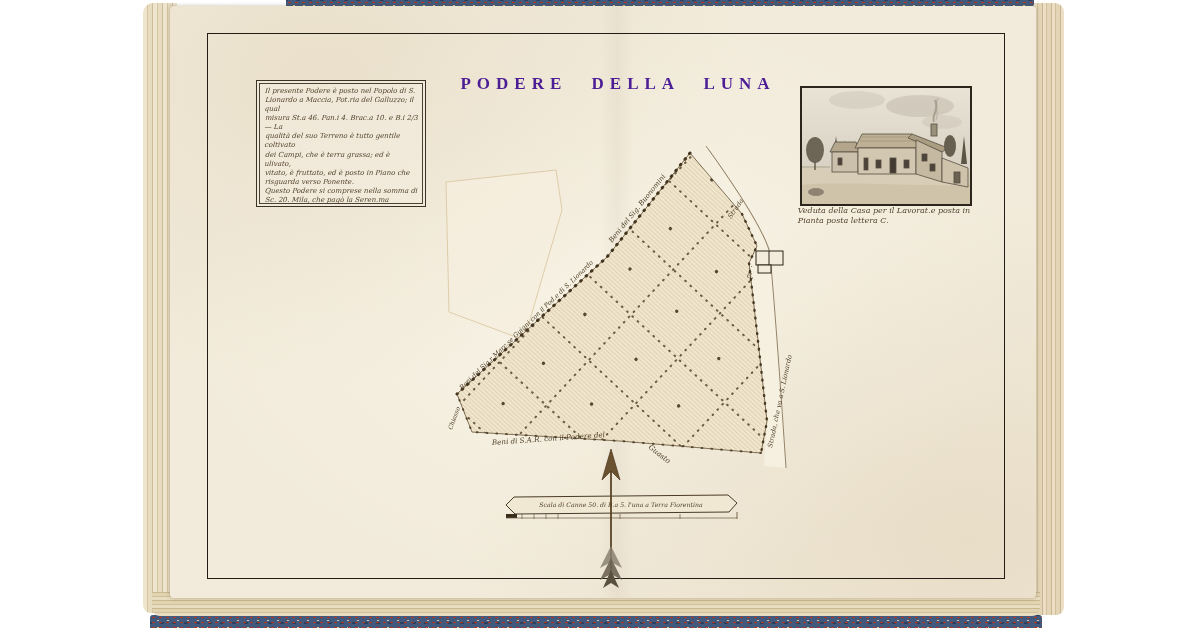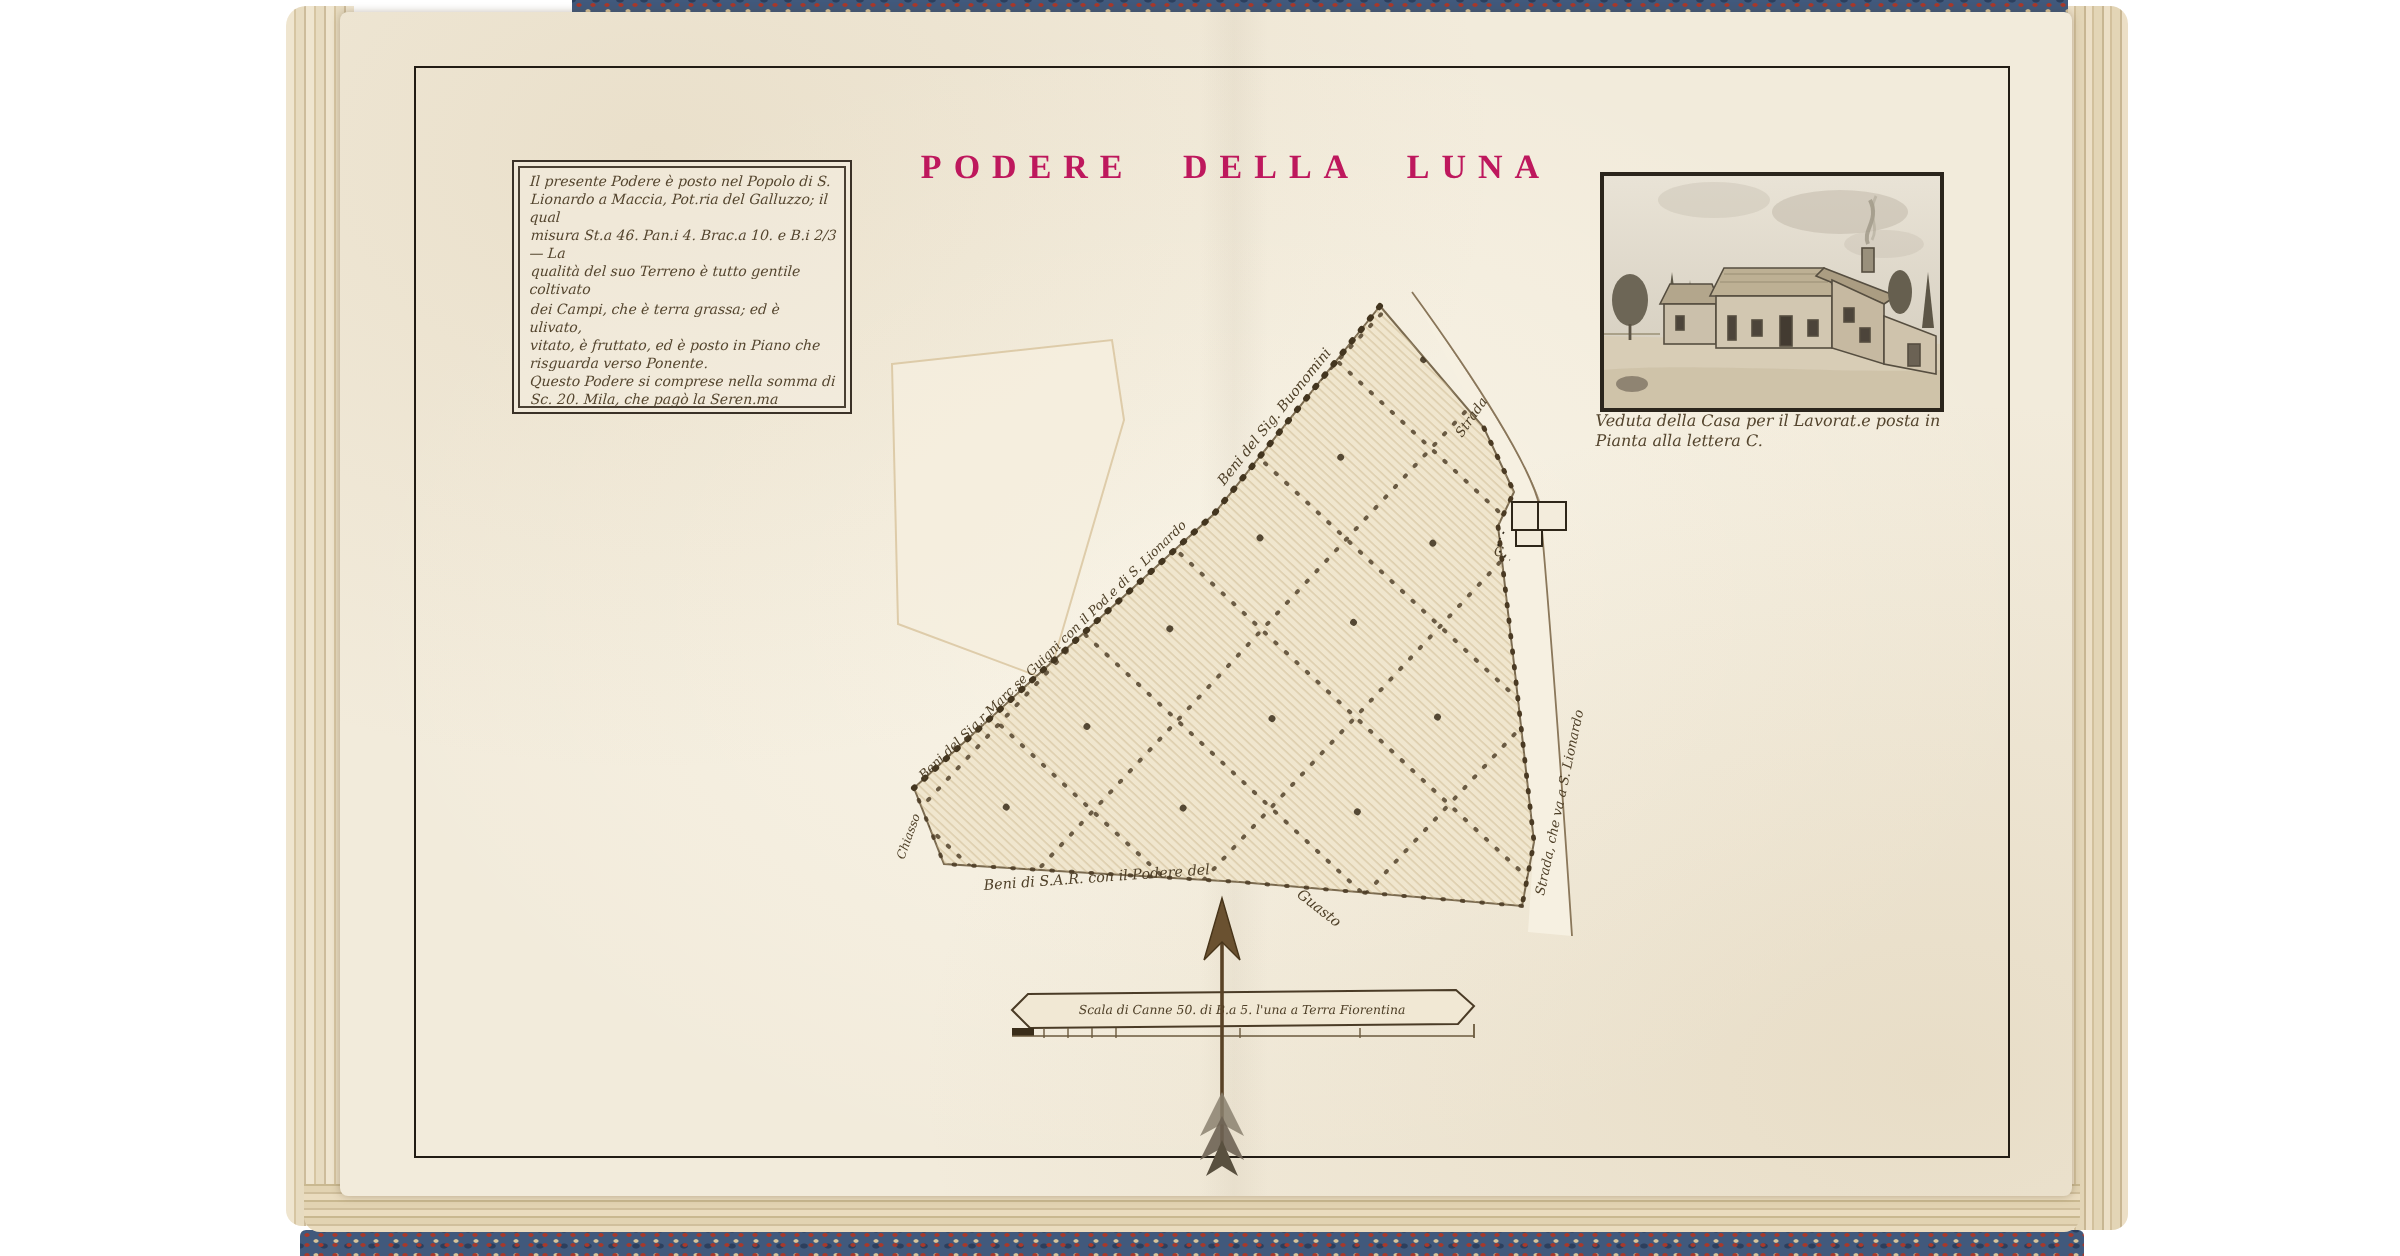--- a/index.html
+++ b/index.html
@@ -36,21 +36,21 @@
     border-radius:4px; box-shadow:0 0 4px rgba(90,70,40,.35);}
   .crease{position:absolute;left:600px;top:6px;width:34px;height:592px;
     background:linear-gradient(90deg,transparent,rgba(120,100,70,.06) 50%,transparent);}
 
   .inner-frame{position:absolute;left:207px;top:33px;width:796px;height:544px;
     border:1.6px solid #221c14;}
 
   
   .title{position:absolute;left:618px;top:74px;transform:translateX(-50%);
     font-family:"Liberation Serif", serif;font-weight:700;font-size:17px;
-    letter-spacing:6px;word-spacing:14px;color:#be185d;white-space:nowrap;margin:0;}
+    letter-spacing:6px;word-spacing:14px;color:#4c1d95;white-space:nowrap;margin:0;}
 
   
   .desc-box{position:absolute;left:256px;top:80px;width:170px;height:127px;
     border:1px solid #3a3127;background:rgba(244,237,224,.6);padding:2px;box-sizing:border-box;}
   .desc-inner{width:100%;height:100%;border:0.8px solid #4a4033;box-sizing:border-box;
     padding:3px 4px 0 5px;overflow:hidden;}
   .hand{font-family:"DejaVu Serif", serif;font-style:italic;color:#54452e;}
   .desc-inner p{margin:0;font-size:7px;line-height:9.1px;transform:skewX(-4deg);}
 
   
@@ -143,21 +143,21 @@
       <path d="M134,32 C138,24 131,20 136,10" stroke="#a49d8c" stroke-width="1.4" fill="none" opacity="0.45"></path>
       <g>
         <ellipse cx="148" cy="58" rx="6" ry="11" fill="#665f4f"></ellipse>
         <polygon points="162,48 165,76 159,76" fill="#5c5546"></polygon>
       </g>
       <ellipse cx="14" cy="104" rx="8" ry="4" fill="#8f8472"></ellipse>
     </svg>
   </div>
   <div class="vig-caption hand">
     <div>Veduta della Casa per il Lavorat.e posta in</div>
-    <div>Pianta alla lettera C.</div>
+    <div>Pianta posta lettera C.</div>
   </div>
 
   <svg class="map-svg" viewBox="0 0 1200 628">
     <defs>
       <pattern id="hatch" width="3.2" height="3.2" patternUnits="userSpaceOnUse" patternTransform="rotate(-47)">
         <line x1="0.5" y1="0" x2="0.5" y2="3.2" stroke="#c9b48b" stroke-width="0.7"></line>
       </pattern>
       <clipPath id="parcelClip">
         <polygon points="690,153 742,214 757,246 749,263 757,332 767,421 761,453 620,441 472,432 457,394 607,257"></polygon>
       </clipPath>

